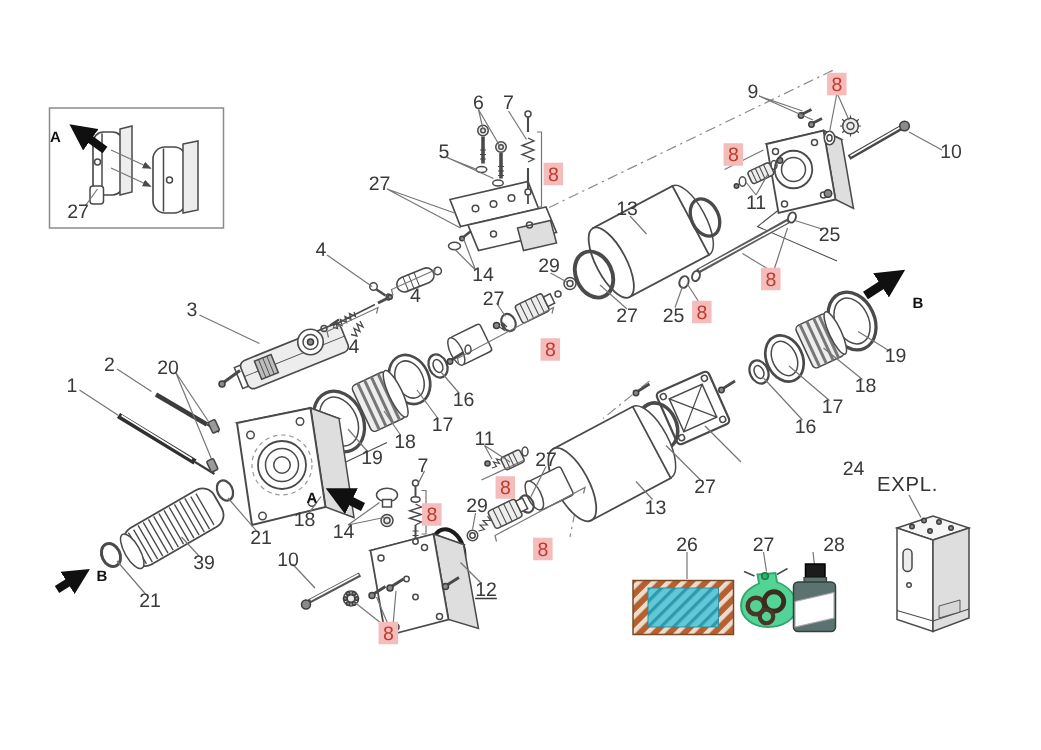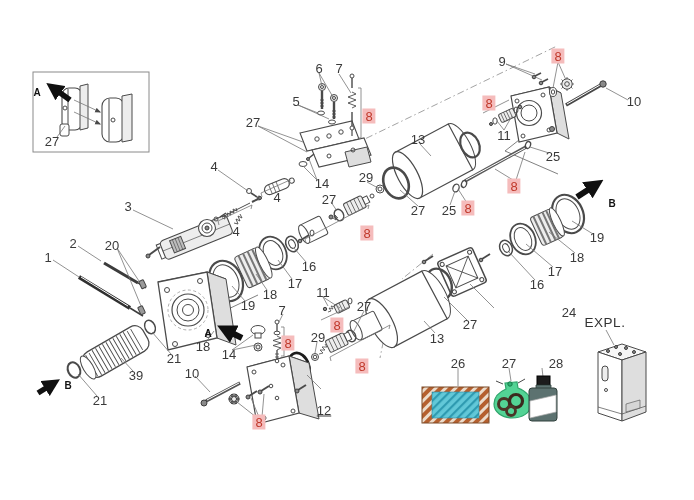--- a/index.html
+++ b/index.html
@@ -512,21 +512,21 @@
       <span class="plabel hl" style="left: 288px; top: 343px;">8</span>
       <span class="plabel" style="left: 203px; top: 346px;">18</span>
       <span class="plabel" style="left: 229px; top: 354px;">14</span>
       <span class="plabel" style="left: 174px; top: 358px;">21</span>
       <span class="plabel" style="left: 458px; top: 363px;">26</span>
       <span class="plabel" style="left: 509px; top: 363px;">27</span>
       <span class="plabel" style="left: 556px; top: 363px;">28</span>
       <span class="plabel hl" style="left: 362px; top: 366px;">8</span>
       <span class="plabel" style="left: 192px; top: 373px;">10</span>
       <span class="plabel" style="left: 136px; top: 375px;">39</span>
-      <span class="plabel" style="left: 324px; top: 410px; text-decoration: underline;">12</span>
+      <span class="plabel" style="left: 324px; top: 393px; text-decoration: underline;">12</span>
       <span class="plabel" style="left: 100px; top: 400px;">21</span>
       <span class="plabel hl" style="left: 259px; top: 422px;">8</span>
       <span class="plabel expl" style="left: 605px; top: 323px;">EXPL.</span>
       <span class="arrowletter" style="left: 37px; top: 92px;">A</span>
       <span class="arrowletter" style="left: 208px; top: 333px;">A</span>
       <span class="arrowletter" style="left: 612px; top: 203px;">B</span>
       <span class="arrowletter" style="left: 68px; top: 385px;">B</span>
     </div>
 </div>
 

